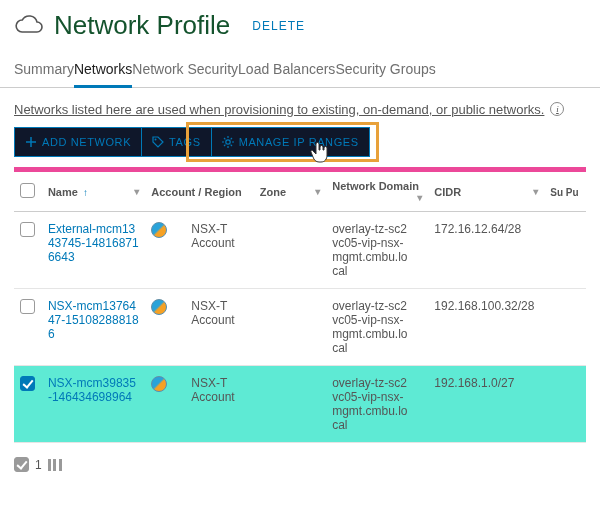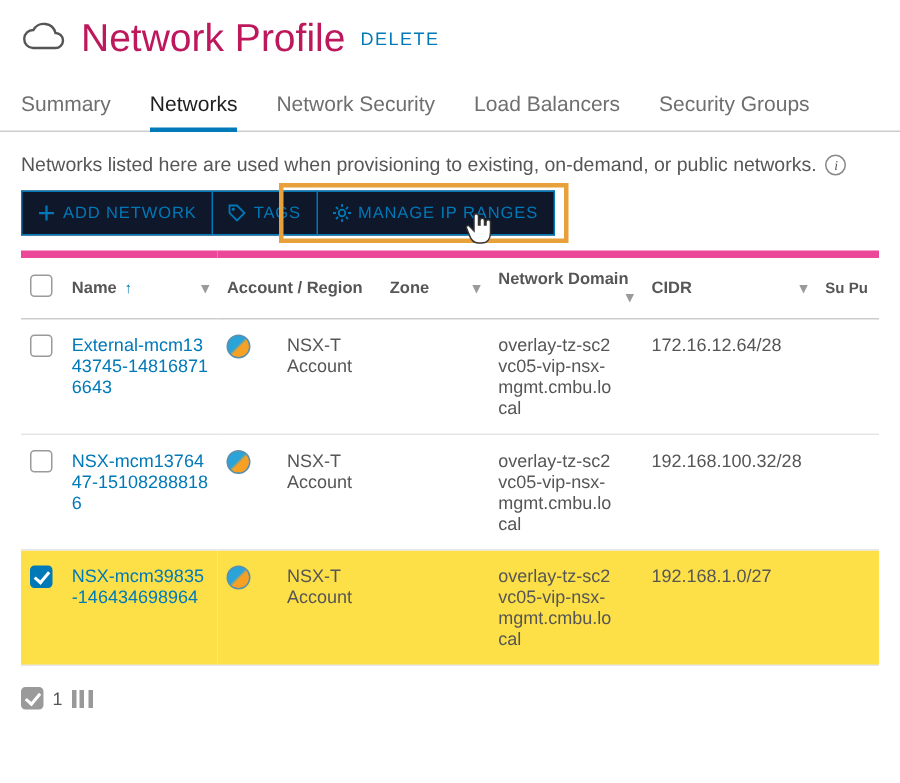--- a/index.html
+++ b/index.html
@@ -14,31 +14,31 @@
   .header {
     display: flex;
     align-items: center;
     padding: 10px 14px 6px;
     gap: 10px;
   }
   .cloud-icon svg { display:block; }
   .page-title {
     font-size: 26px;
     font-weight: 300;
-    color: #be185d;
+    color: #14532d;
   }
   .delete-link {
     font-size: 12px;
     letter-spacing: 1px;
     color: #0079B8;
     cursor: pointer;
+    margin-left: 12px;
   }
   .tabs {
     display: flex;
-    gap: 26px;
     padding: 0 14px;
     border-bottom: 1px solid #ccc;
     margin-top: 6px;
     align-items: flex-end;
   }
   .tab {
     padding: 8px 0 10px;
     font-size: 14px;
     color: #6f6f6f;
     cursor: pointer;
@@ -53,22 +53,23 @@
     position: absolute;
     left: 0; right: 0; bottom: -1px;
     height: 3px;
     background: #0079B8;
   }
   .desc {
     padding: 14px 14px 10px;
     color: #565656;
     font-size: 13px;
     display: flex;
-    align-items: center;
+    align-items: flex-start;
     gap: 6px;
+    text-decoration: underline;
   }
   .info-icon {
     width: 14px; height: 14px;
     border: 1px solid #888;
     border-radius: 50%;
     display: inline-flex;
     align-items: center; justify-content: center;
     font-size: 9px; color: #555;
     font-style: italic;
     font-family: Georgia, serif;
@@ -134,21 +135,21 @@
     float: right;
   }
   tbody td {
     padding: 10px 6px;
     border-bottom: 1px solid #e5e5e5;
     vertical-align: top;
     font-size: 12px;
     color: #565656;
   }
   tbody tr.selected td {
-    background: #fde047;
+    background: #5eead4;
   }
   .checkbox {
     width: 15px; height: 15px;
     border: 1px solid #9a9a9a;
     border-radius: 3px;
     background: #fff;
     display: inline-block;
     cursor: pointer;
   }
   .checkbox.checked {

